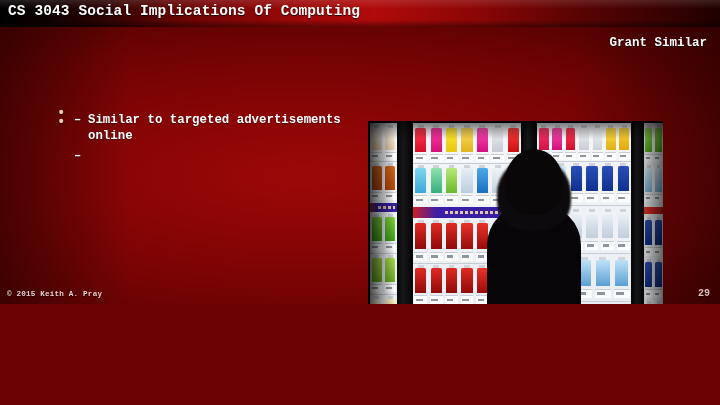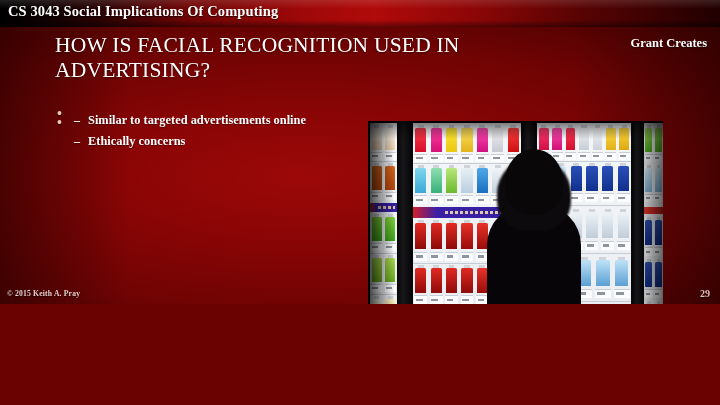--- a/index.html
+++ b/index.html
@@ -10,20 +10,21 @@
     position:relative;
   }
 
   
   #slide {
     position:absolute; inset:0;
     width:720px; height:304px;
     background:
       radial-gradient(ellipse 95% 75% at 42% 58%, #9c0808 0%, #8a0505 28%, #6e0303 60%, #4d0101 85%, #3a0000 100%);
     overflow:hidden;
+    font-family:Liberation Mono, monospace;
   }
   #slide::after{
     content:""; position:absolute; inset:0;
     background:linear-gradient(90deg, rgba(30,0,0,.55) 0%, rgba(0,0,0,0) 18%, rgba(0,0,0,0) 80%, rgba(30,0,0,.5) 100%);
     pointer-events:none;
   }
 
   
   #banner {
     position:absolute; left:0; top:0; width:720px; height:27px;
@@ -238,42 +239,40 @@
 
   <div id="banner">
     <div id="course-title">CS 3043 Social Implications Of Computing</div>
   </div>
 
   <div id="wpi-logo">
     <span class="seal"></span>
     <span id="wpi-text">WPI</span>
   </div>
 
-  <div id="author">Grant Creates</div>
-
-  <div id="slide-title">HOW IS FACIAL RECOGNITION USED IN ADVERTISING?</div>
+  <div id="author">Grant Similar</div>
+
 
   <div id="body">
 
     <div class="bullet">
       <span class="marker">•</span>
     </div>
 
     <div class="bullet">
       <span class="marker">•</span>
     </div>
 
     <div class="sub">
       <span class="marker">–</span>
       <span>Similar to targeted advertisements online</span>
     </div>
 
     <div class="sub">
       <span class="marker">–</span>
-      <span>Ethically concerns</span>
     </div>
 
   </div>
 
   <div id="photo">
 
     <div class="vm-panel" style="left:0; width:30px;">
       <div class="vm-glass" style="left:2px; right:1px;">
         <div class="shelf" style="top:2px;  height:36px;">
           <div class="btl">

